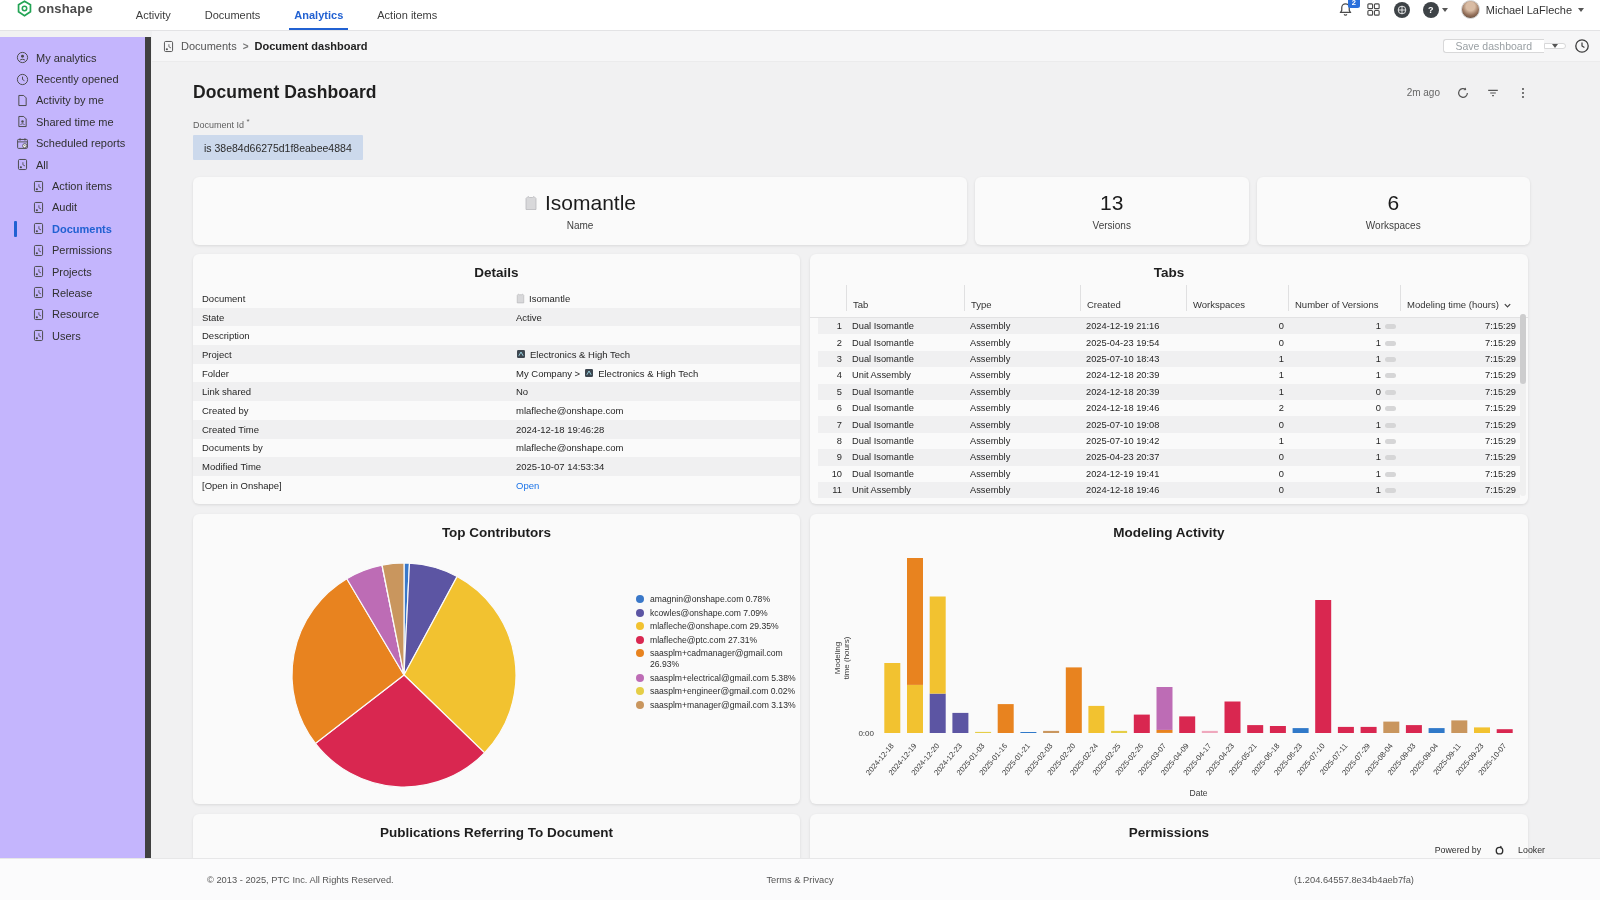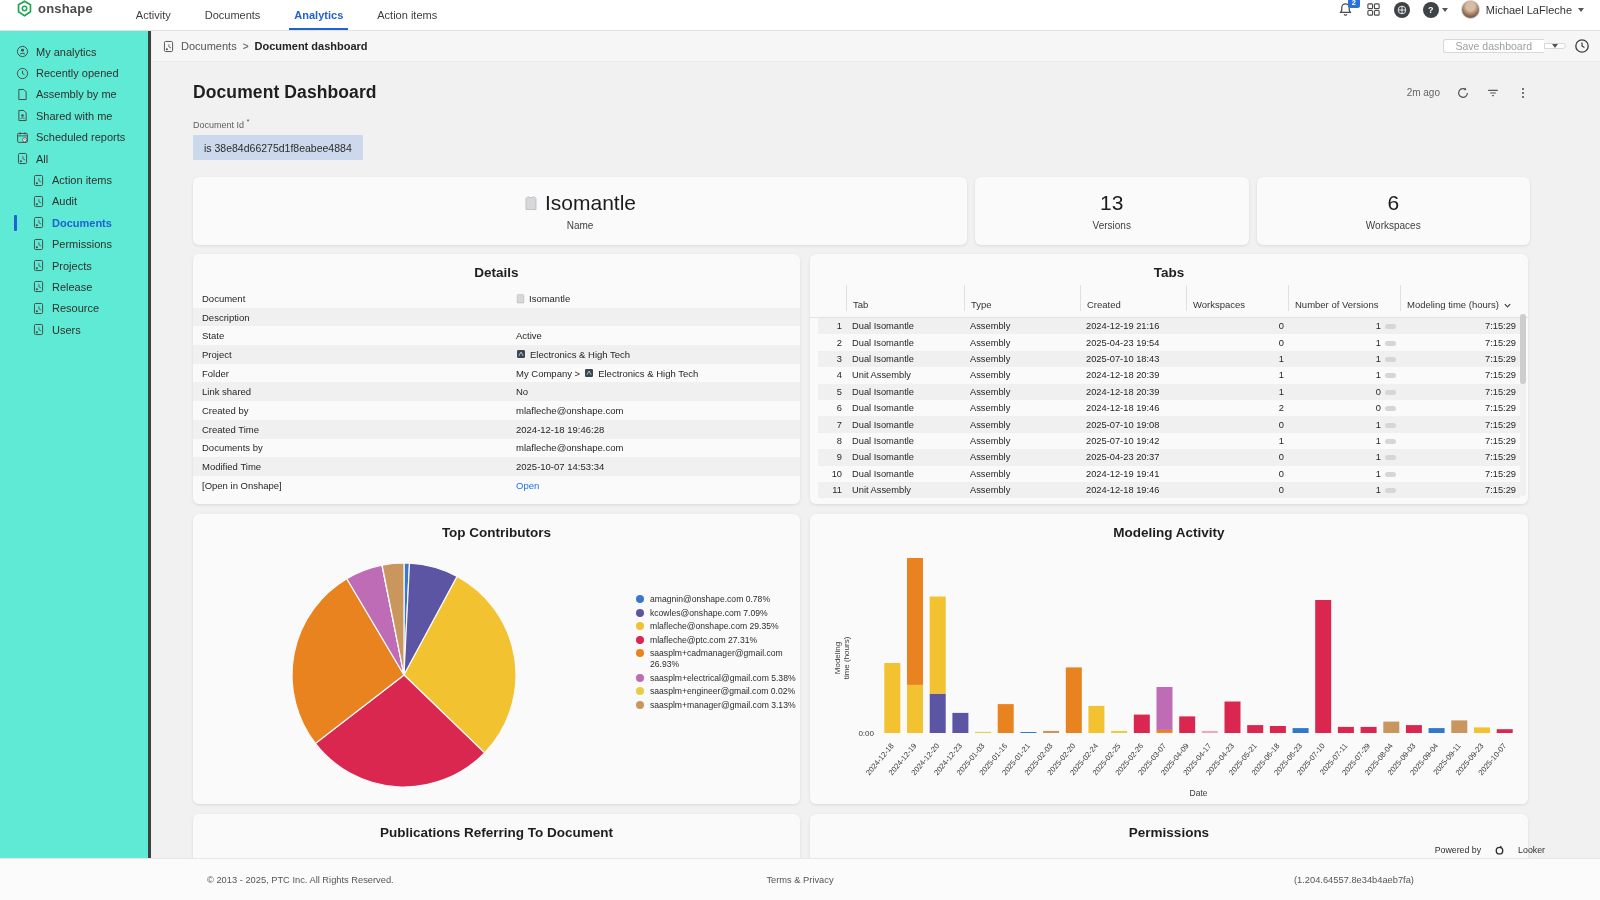--- a/index.html
+++ b/index.html
@@ -17,21 +17,21 @@
   .nav-item.active::after{content:"";position:absolute;left:12px;right:12px;bottom:0;height:2.5px;background:#2161d2}
   .nav-right{margin-left:auto;display:flex;align-items:center;gap:13px;padding-right:6px}
   .bell-wrap{position:relative}
   .badge{position:absolute;top:-5px;right:-7px;min-width:12px;height:11px;background:#2a6fdb;color:#fff;font-size:7.5px;font-weight:bold;border-radius:2.5px;display:flex;align-items:center;justify-content:center;padding:0 2px}
   .dark-circle{width:16px;height:16px;border-radius:50%;background:#3e4347;display:flex;align-items:center;justify-content:center;color:#fff;font-size:9px;font-weight:bold}
   .caret{width:0;height:0;border-left:3.5px solid transparent;border-right:3.5px solid transparent;border-top:4px solid #555;display:inline-block}
   .avatar{width:19px;height:19px;border-radius:50%;background:radial-gradient(circle at 50% 32%,#d9bca4 30%,#93705a 62%,#584334 95%);border:1px solid #cfcfcf}
   .user-name{font-size:11px;color:#333}
 
   
-  .sidebar{position:absolute;top:31px;left:0;width:151px;bottom:42px;background:#5eead4;border-right:3px solid #404040;padding-top:10px;z-index:20}
+  .sidebar{position:absolute;top:37px;left:0;width:151px;bottom:42px;background:#c4b5fd;border-right:6px solid #404040;padding-top:10px;z-index:20}
   .side-item{position:relative;height:21.4px;display:flex;align-items:center;gap:7px;padding-left:16px;font-size:11px;color:#303030;cursor:pointer;white-space:nowrap}
   .side-item.child{padding-left:32px}
   .side-item.selected{color:#2161d2;font-weight:bold}
   .side-item.selected::before{content:"";position:absolute;left:14px;top:3px;bottom:3px;width:3px;background:#2161d2;border-radius:1px}
   .side-item svg{flex:0 0 auto}
 
   
   .content-head{position:absolute;top:31px;left:152px;right:0;height:31px;background:#f6f6f7;border-bottom:1px solid #ebebec;display:flex;align-items:center;padding:0 10px;z-index:15}
   .crumb{display:flex;align-items:center;gap:6px;font-size:11px;color:#555}
   .crumb b{color:#222;font-size:11px}
@@ -185,31 +185,31 @@
             </svg>
           </span>
           <span>Recently opened</span>
         </div>
         <div class="side-item">
           <span style="display:flex">
             <svg width="13" height="13" viewBox="0 0 16 16">
               <path d="M3.5 1.8h6l3 3v9.4h-9Z" fill="none" stroke="#4a4a4a" stroke-width="1.2"></path>
             </svg>
           </span>
-          <span>Assembly by me</span>
+          <span>Activity by me</span>
         </div>
         <div class="side-item">
           <span style="display:flex">
             <svg width="13" height="13" viewBox="0 0 16 16">
               <path d="M3.5 1.8h6l3 3v9.4h-9Z" fill="none" stroke="#4a4a4a" stroke-width="1.2"></path>
               <circle cx="8" cy="8" r="1.5" fill="#4a4a4a"></circle>
               <path d="M5.6 12c.6-1.6 4.2-1.6 4.8 0" fill="none" stroke="#4a4a4a" stroke-width="1.1"></path>
             </svg>
           </span>
-          <span>Shared with me</span>
+          <span>Shared time me</span>
         </div>
         <div class="side-item">
           <span style="display:flex">
             <svg width="13" height="13" viewBox="0 0 16 16">
               <rect x="2" y="3" width="12" height="11" rx="1" fill="none" stroke="#4a4a4a" stroke-width="1.2"></rect>
               <path d="M2 6h12M5 1.5v3M11 1.5v3" stroke="#4a4a4a" stroke-width="1.1"></path>
               <circle cx="10.8" cy="10.8" r="2.6" fill="#fff" stroke="#4a4a4a" stroke-width="1"></circle>
               <path d="M10.8 9.6v1.3l.9.5" stroke="#4a4a4a" stroke-width=".9" fill="none"></path>
             </svg>
           </span>
@@ -395,29 +395,29 @@
               <div class="dvalue">
                 <span class="mini-ic" style="display:flex">
                   <svg width="9" height="11" viewBox="0 0 10 12">
                     <path d="M2.8 1 1.4 2.5v8.4h7.2V2.5L7.2 1l-1 .8H3.8Z" fill="#d8d8da" stroke="#b5b5b8" stroke-width=".7"></path>
                   </svg>
                 </span>
                 <span>Isomantle</span>
               </div>
             </div>
             <div class="drow">
+              <div class="dlabel">State</div>
+              <div class="dvalue">
+                <span>Active</span>
+              </div>
+            </div>
+            <div class="drow">
               <div class="dlabel">Description</div>
               <div class="dvalue">
                 <span></span>
-              </div>
-            </div>
-            <div class="drow">
-              <div class="dlabel">State</div>
-              <div class="dvalue">
-                <span>Active</span>
               </div>
             </div>
             <div class="drow">
               <div class="dlabel">Project</div>
               <div class="dvalue">
                 <span class="mini-ic" style="display:flex">
                   <svg width="10" height="10" viewBox="0 0 12 12">
                     <rect x="1.2" y="1.2" width="9.6" height="9.6" rx="1.5" fill="#3e4750"></rect>
                     <path d="M3.4 8.2 6 3.6l2.6 4.6" fill="none" stroke="#9fd9e8" stroke-width="1.1"></path>
                   </svg>

